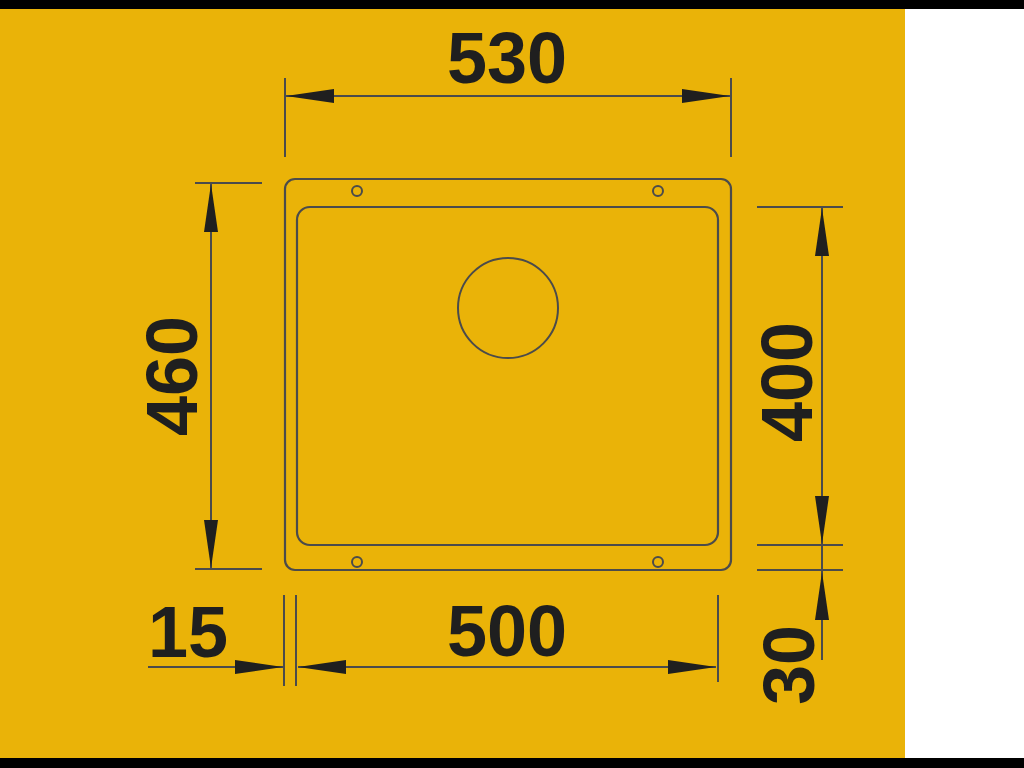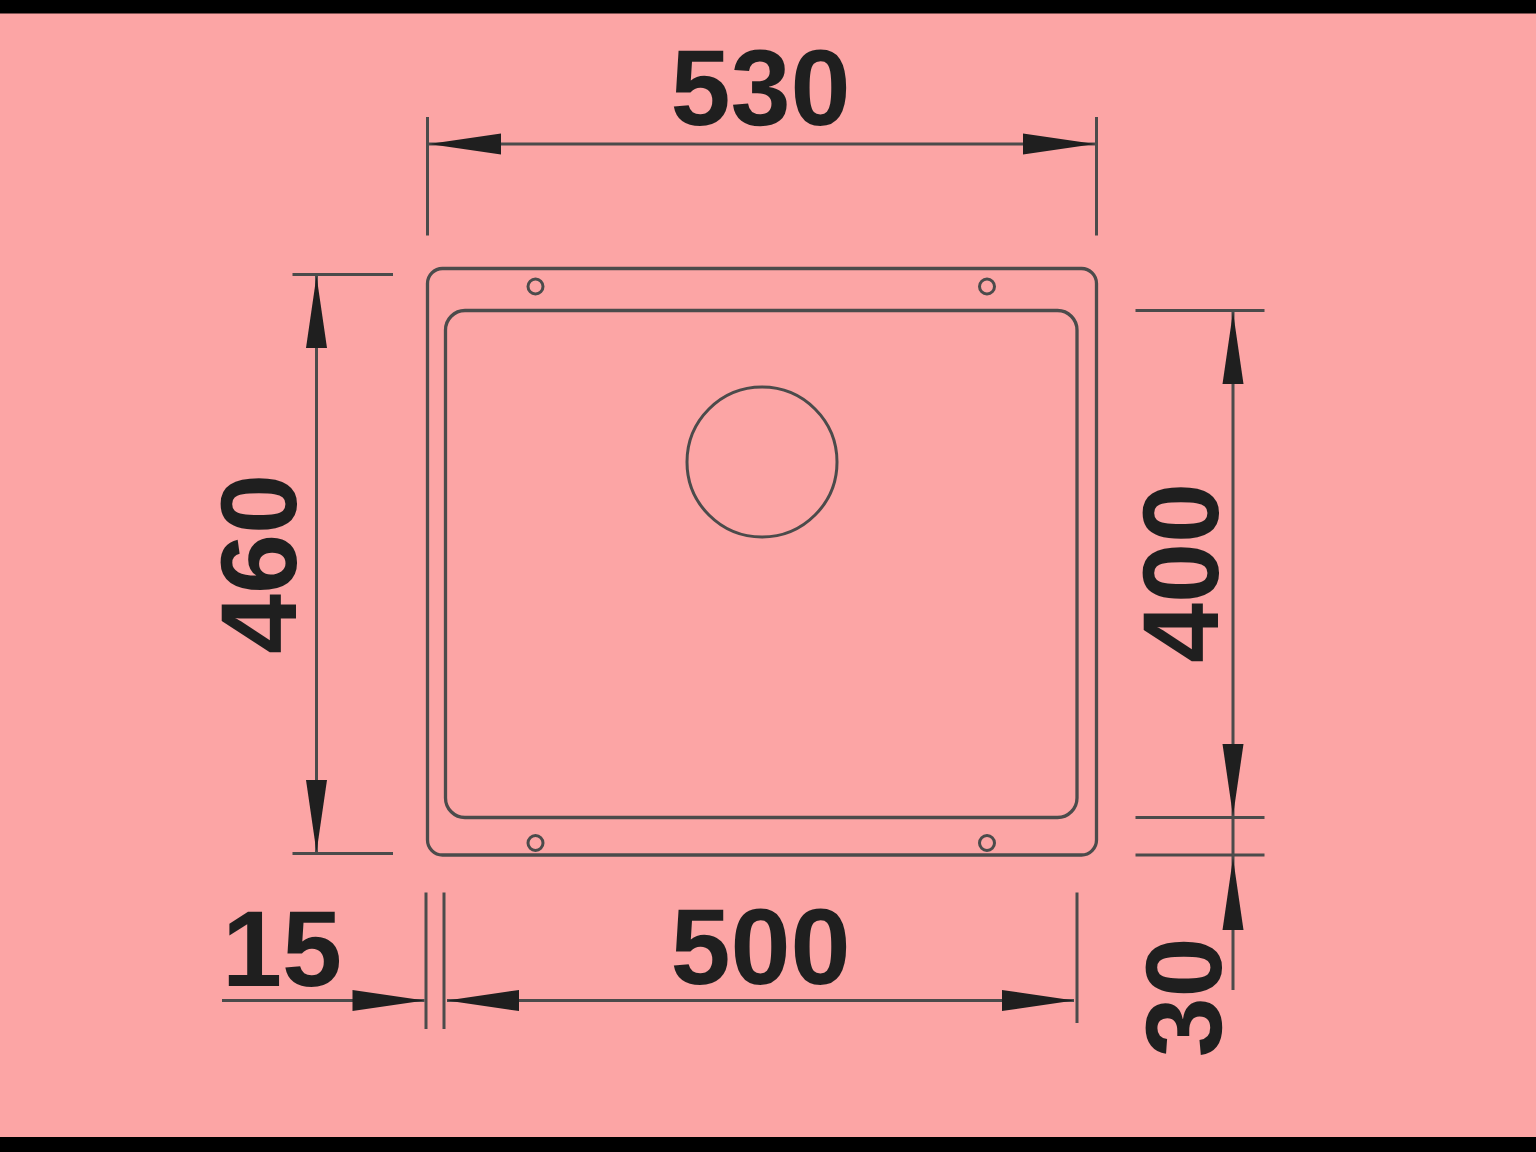--- a/index.html
+++ b/index.html
@@ -6,23 +6,23 @@
     margin: 0;
     padding: 0;
     width: 1024px;
     height: 768px;
     overflow: hidden;
     background: #ffffff;
     font-family: "Liberation Sans", sans-serif;
   }
   .page {
     position: relative;
-    width: 1024px;
+    width: 905px;
     height: 768px;
-    background: #fca5a5;
+    background: #eab308;
   }
   .letterbox {
     position: absolute;
     left: 0;
     width: 1024px;
     background: #000000;
   }
   .letterbox.top { top: 0; height: 9px; }
   .letterbox.bottom { bottom: 0; height: 10px; }
   svg.drawing {

